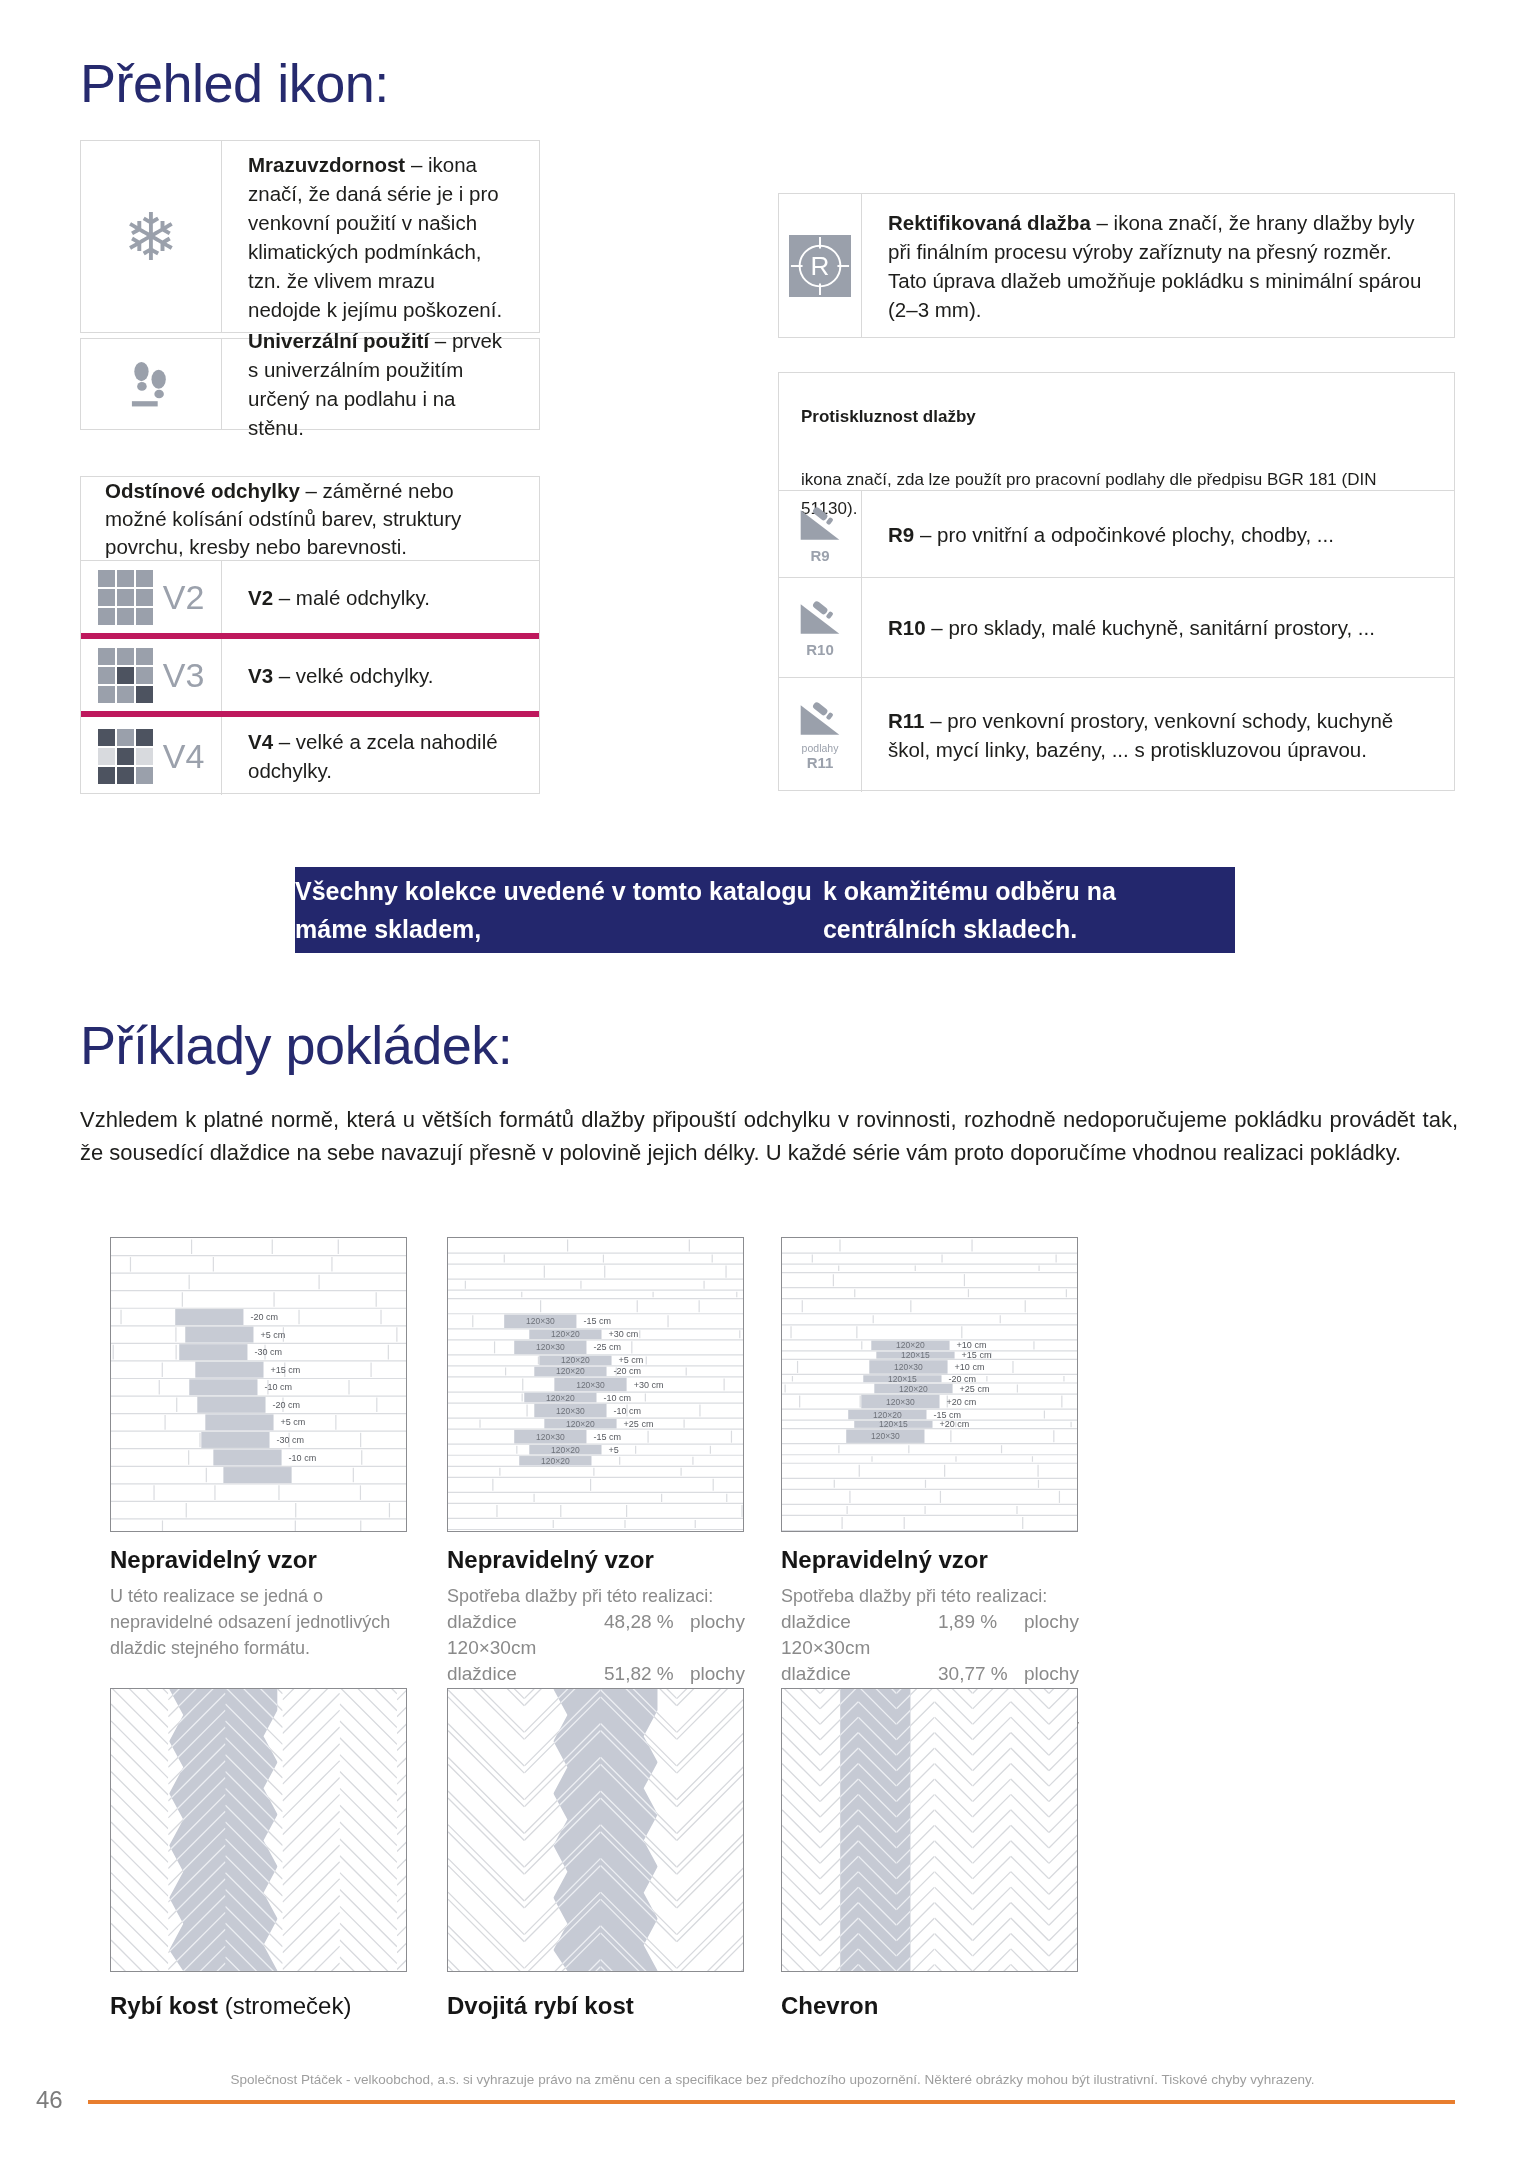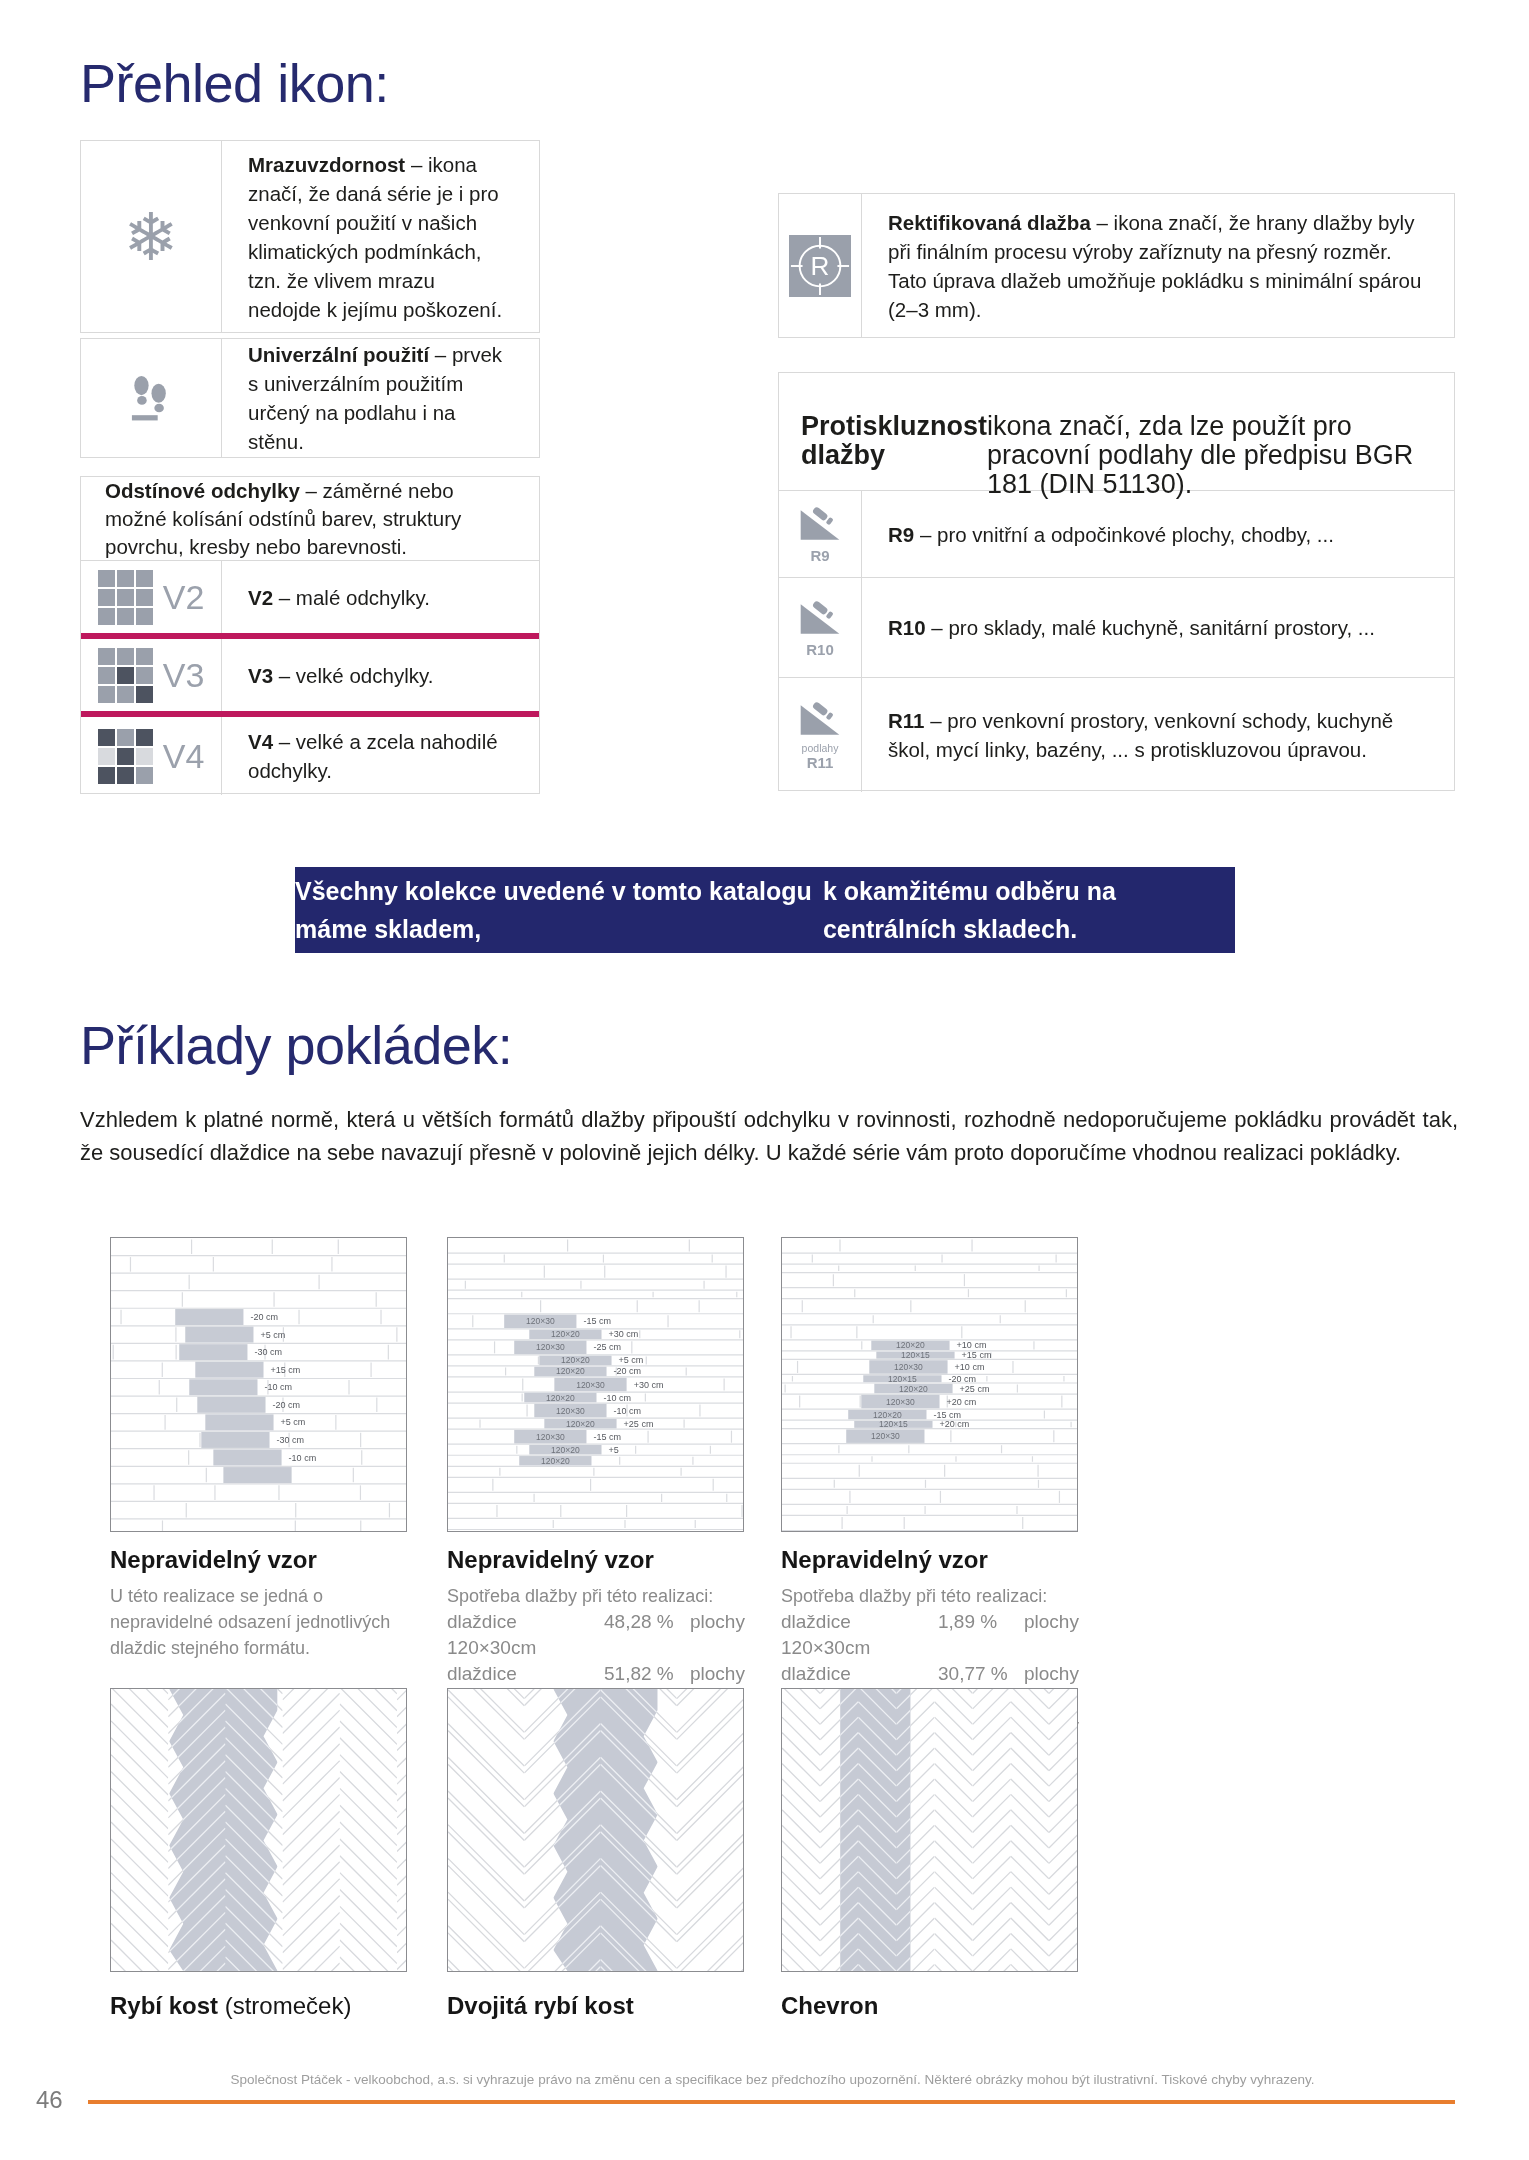--- a/index.html
+++ b/index.html
@@ -8,34 +8,34 @@
   .h{position:absolute;margin:0;font-size:54px;font-weight:400;color:#262a6e;letter-spacing:-0.5px}
   #h1{left:80px;top:52px}
   #h2{left:80px;top:1014px}
 
   
   .ibox{position:absolute;border:1px solid #d9d9d9;background:#fff;display:flex;box-sizing:border-box}
   .icell{border-right:1px solid #d9d9d9;display:flex;align-items:center;justify-content:center;flex:none;flex-direction:column}
   .tcell{flex:1;display:flex;flex-direction:column;justify-content:center;padding:12px 22px;font-size:20.5px;line-height:29px;color:#1d1d1b}
   .tcell p,.shhead p{margin:4px}
   #box-frost{left:80px;top:140px;width:460px;height:193px}
-  #box-universal{left:80px;top:338px;width:460px;height:120px}
+  #box-universal{left:80px;top:338px;width:460px;height:92px}
   #box-frost .icell,#box-universal .icell{width:140px}
   .snow{font-size:66px;color:#9aa0ab;line-height:1}
   #box-shade{left:80px;top:476px;width:460px;height:318px;border:1px solid #d9d9d9;position:absolute;background:#fff;box-sizing:border-box}
   .shhead{height:84px;box-sizing:border-box;border-bottom:1px solid #d9d9d9;padding:10px 20px;font-size:20.5px;line-height:28px;display:flex;flex-direction:column;justify-content:center}
   .shrow{display:flex;height:78px;border-bottom:6px solid #be185d;box-sizing:border-box}
   .shrow:last-child{border-bottom:none}
   .shrow .icell{width:140px;flex-direction:row;gap:10px}
   .vcode{font-size:34px;color:#9ba1ac}
   .vgrid{display:grid;grid-template-columns:repeat(3,17px);grid-auto-rows:17px;gap:2px}
   #box-rect{left:778px;top:193px;width:677px;height:145px}
   #box-rect .icell{width:82px}
   #box-slip{left:778px;top:372px;width:677px;height:419px;border:1px solid #d9d9d9;position:absolute;background:#fff;box-sizing:border-box}
-  .sliphead{height:118px;box-sizing:border-box;border-bottom:1px solid #d9d9d9;padding:12px 22px;font-size:27px;line-height:29px;display:flex;flex-direction:row;justify-content:flex-start}
+  .sliphead{height:118px;box-sizing:border-box;border-bottom:1px solid #d9d9d9;padding:12px 22px;font-size:17px;line-height:29px;display:flex;flex-direction:column;justify-content:flex-start}
   .sliprow{display:flex;box-sizing:border-box;border-bottom:1px solid #d9d9d9}
   .sliprow:last-child{border-bottom:none}
   .sliprow .icell{width:82px}
   .h87{height:87px}.h100{height:100px}.h114{height:114px}
   .rlab{font-size:15px;color:#9ba1ac;font-weight:bold;margin-top:3px}
   .rsub{font-size:10.5px;color:#9ba1ac;margin-top:4px;line-height:1}
 
   
   .banner{position:absolute;left:295px;top:867px;width:940px;height:86px;display:flex;
           align-items:center;justify-content:center;font-size:25px;font-weight:bold;line-height:38px;color:#fff}

